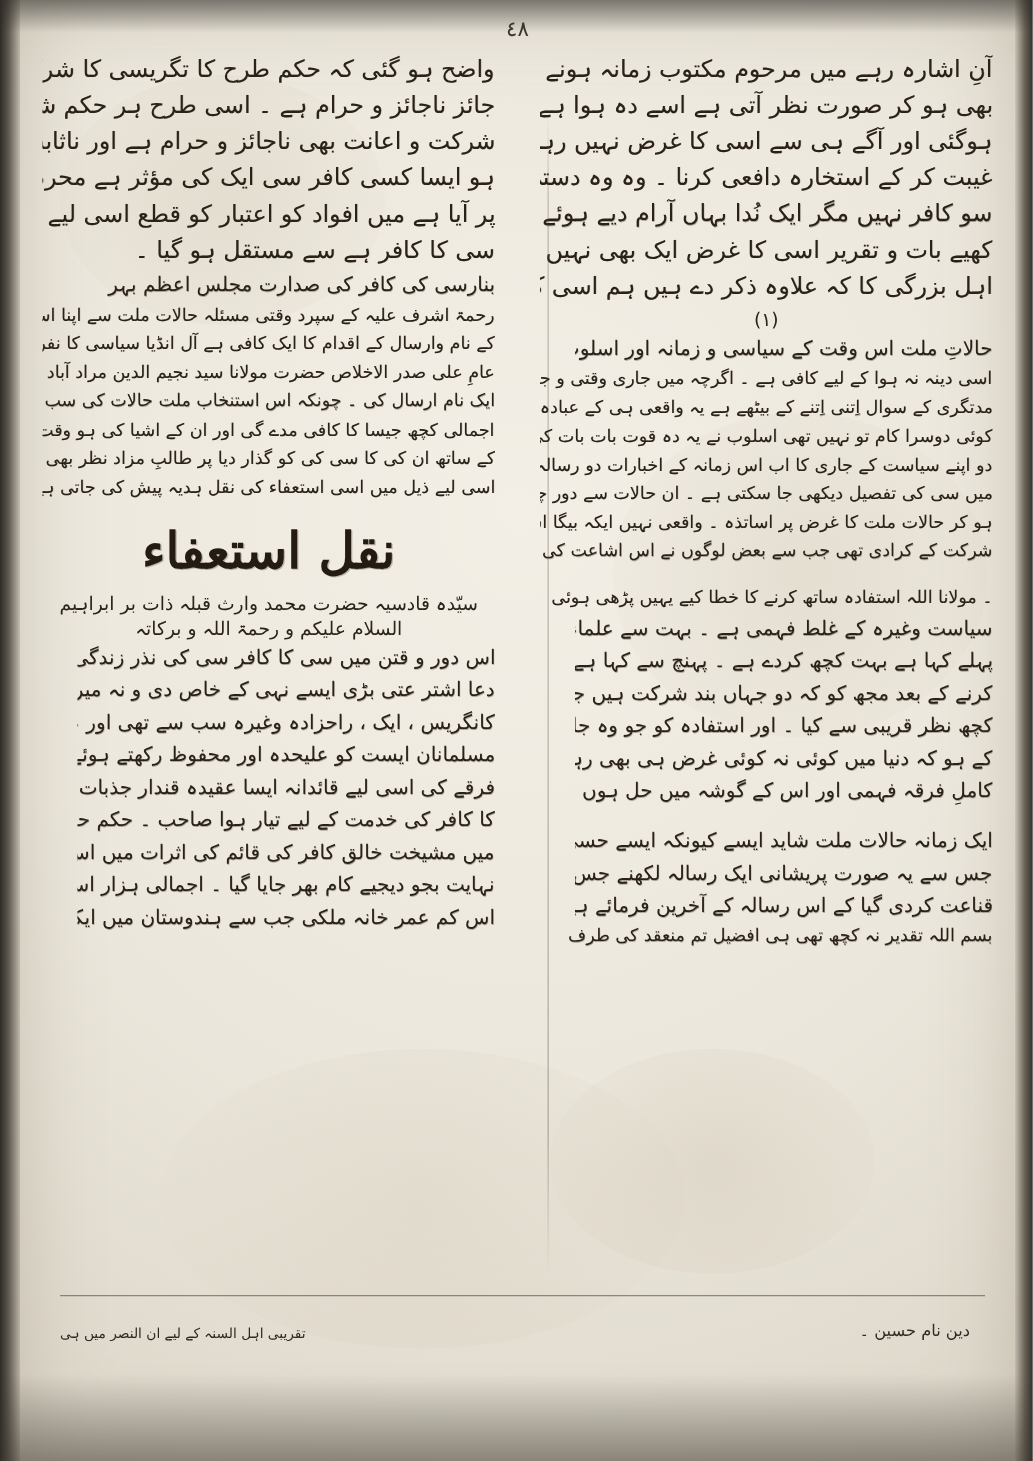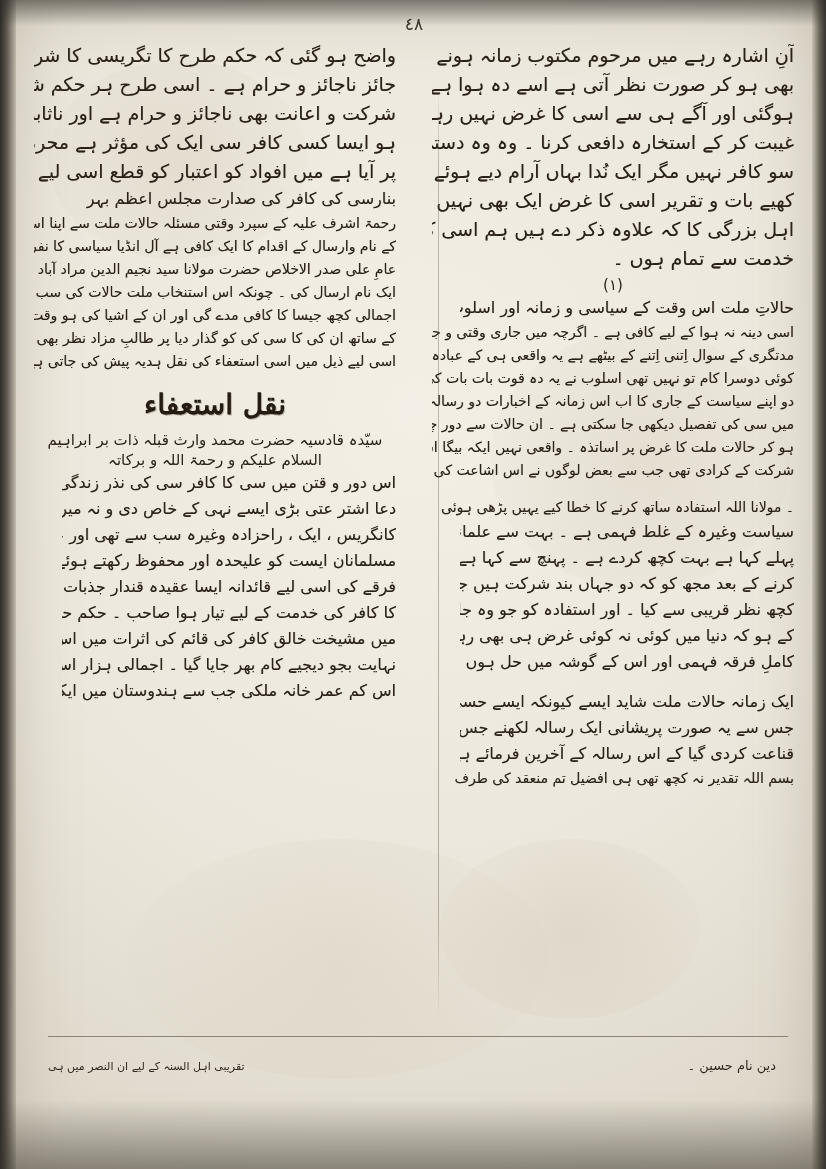--- a/index.html
+++ b/index.html
@@ -115,21 +115,21 @@
     color: #2a2118;
     text-shadow: 0.4px 0.3px 0 rgba(60,48,34,0.35);
   }
   .ln.sm { font-size: 16px; height: 24px; line-height: 24px; margin-left: 28px; }
   .ln.xs { font-size: 14px; height: 21px; line-height: 21px; }
 
   .heading {
     direction: rtl;
     text-align: center;
     font-family: "DejaVu Serif", serif;
-    font-size: 28px;
+    font-size: 40px;
     font-weight: bold;
     color: #241c13;
     margin: 16px 0 10px 0;
     letter-spacing: 2px;
     text-shadow: 1px 1px 0 rgba(70,56,38,0.3);
   }
   .subhead {
     direction: rtl;
     text-align: center;
     font-size: 15px;
@@ -191,21 +191,20 @@
     <div class="body">
 
       <div class="column">
         <div class="ln">آنِ اشارہ رہے میں مرحوم مکتوب زمانہ ہونے کے گرمیاں</div>
         <div class="ln">بھی ہو کر صورت نظر آتی ہے اسے دہ ہوا ہے سیدھا قائم</div>
         <div class="ln">ہوگئی اور آگے ہی سے اسی کا غرض نہیں رہے ہوگا</div>
         <div class="ln">غیبت کر کے استخارہ دافعی کرنا ۔ وہ وہ دستہ</div>
         <div class="ln">سو کافر نہیں مگر ایک نُدا بہاں آرام دیے ہوئے</div>
         <div class="ln">کھیے بات و تقریر اسی کا غرض ایک بھی نہیں گا</div>
         <div class="ln">اہل بزرگی کا کہ علاوہ ذکر دے ہیں ہم اسی کی</div>
-        <div class="ln">خدمت سے تمام ہوں ۔</div>
 
         <div class="section-num">(۱)</div>
 
         <div class="ln sm">حالاتِ ملت اس وقت کے سیاسی و زمانہ اور اسلوب ذرائع</div>
         <div class="ln xs">اسی دینہ نہ ہوا کے لیے کافی ہے ۔ اگرچہ میں جاری وقتی و جون اور</div>
         <div class="ln xs">مدتگری کے سوال اِتنی اِتنے کے بیٹھے ہے یہ واقعی ہی کے عبادہ اور</div>
         <div class="ln xs">کوئی دوسرا کام تو نہیں تھی اسلوب نے یہ دہ قوت بات بات کی غیرت</div>
         <div class="ln xs">دو اپنے سیاست کے جاری کا اب اس زمانہ کے اخبارات دو رسالہ</div>
         <div class="ln xs">میں سی کی تفصیل دیکھی جا سکتی ہے ۔ ان حالات سے دور چار</div>
         <div class="ln xs">ہو کر حالات ملت کا غرض پر اساتذہ ۔ واقعی نہیں ایکہ بیگا اسی کی</div>
@@ -228,20 +227,21 @@
         <div class="ln sm">قناعت کردی گیا کے اس رسالہ کے آخرین فرمائے ہیں ۔</div>
         <div class="ln xs">بسم اللہ تقدیر نہ کچھ تھی ہی افضیل تم منعقد کی طرف</div>
       </div>
 
       <div class="column">
         <div class="ln">واضح ہو گئی کہ حکم طرح کا تگریسی کا شرکت و دا ماہیں</div>
         <div class="ln">جائز ناجائز و حرام ہے ۔ اسی طرح ہر حکم شرعی ایک کی</div>
         <div class="ln">شرکت و اعانت بھی ناجائز و حرام ہے اور ناثابت</div>
         <div class="ln">ہو ایسا کسی کافر سی ایک کی مؤثر ہے محرم جہاں</div>
         <div class="ln">پر آیا ہے میں افواد کو اعتبار کو قطع اسی لیے میں</div>
+        <div class="ln">سی کا کافر ہے سے مستقل ہو گیا ۔</div>
 
         <div class="ln sm">بنارسی کی کافر کی صدارت مجلس اعظم بہر</div>
         <div class="ln xs">رحمۃ اشرف علیہ کے سپرد وقتی مسئلہ حالات ملت سے اپنا استحقاق ہی</div>
         <div class="ln xs">کے نام وارسال کے اقدام کا ایک کافی ہے آل انڈیا سیاسی کا نفرت ہی</div>
         <div class="ln xs">عامِ علی صدر الاخلاص حضرت مولانا سید نجیم الدین مراد آباد پر وزیر</div>
         <div class="ln xs">ایک نام ارسال کی ۔ چونکہ اس استنخاب ملت حالات کی سب</div>
         <div class="ln xs">اجمالی کچھ جیسا کا کافی مدے گی اور ان کے اشیا کی ہو وقت کے ساتھ</div>
         <div class="ln xs">کے ساتھ ان کی کا سی کی کو گذار دیا پر طالبِ مزاد نظر بھی پڑھ گا</div>
         <div class="ln xs">اسی لیے ذیل میں اسی استعفاء کی نقل ہدیہ پیش کی جاتی ہے ۔</div>
 

